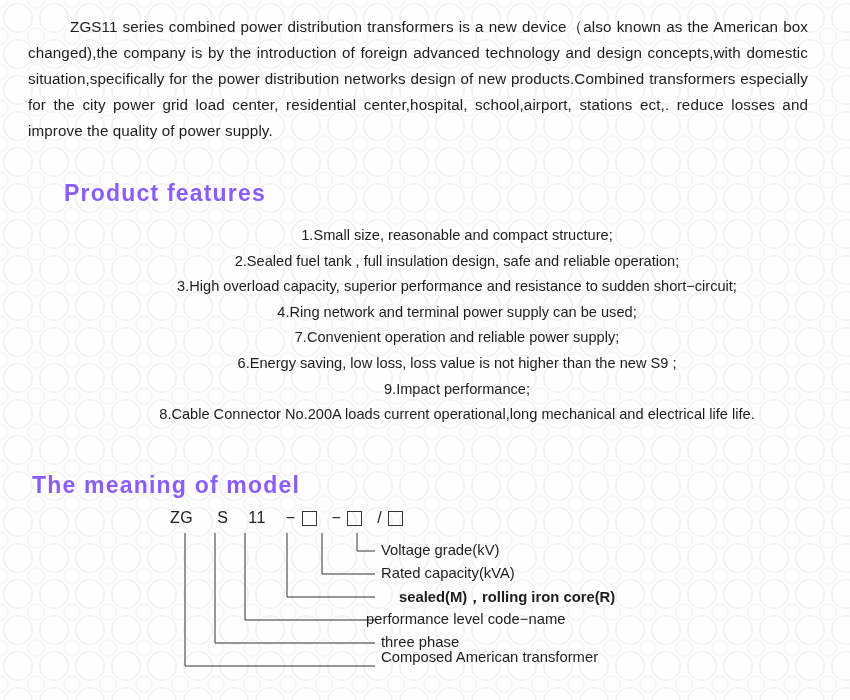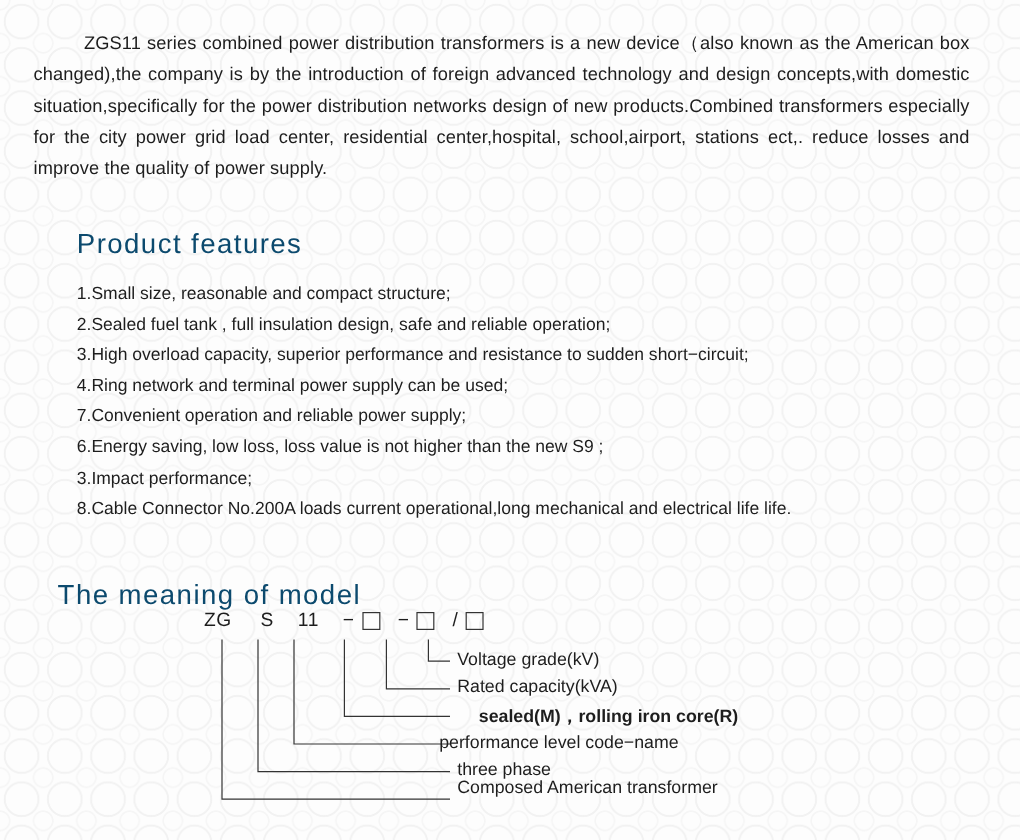--- a/index.html
+++ b/index.html
@@ -28,56 +28,58 @@
     z-index: 0;
     pointer-events: none;
   }
   .page {
     position: relative;
     z-index: 1;
     padding: 0;
   }
   .intro {
     margin: 0;
-    padding: 24px 42px 0 28px;
+    padding: 14px 42px 0 28px;
     font-size: 15.2px;
     line-height: 26px;
     text-align: justify;
     text-justify: inter-word;
     text-indent: 42px;
     color: #1d1d1d;
     letter-spacing: 0.1px;
   }
   h2.section-title {
-    color: #0c4a6e;
+    color: #8b5cf6;
     font-size: 23px;
-    font-weight: normal;
+    font-weight: bold;
     margin: 0;
     letter-spacing: 1.2px;
   }
   .features-title {
     padding: 36px 0 0 64px;
   }
   .features-list {
     margin: 0;
     padding: 16px 0 0 64px;
     list-style: none;
     font-size: 14.6px;
     line-height: 25.6px;
     color: #1d1d1d;
+    text-align: center;
   }
   .features-list li {
     white-space: nowrap;
   }
   .model-title {
-    padding: 44px 0 0 48px;
+    padding: 44px 0 0 32px;
   }
   .model-diagram {
     position: relative;
     height: 190px;
+    margin-top: 10px;
   }
   .model-diagram svg {
     position: absolute;
     left: 0;
     top: 0;
   }
   .code-row {
     position: absolute;
     left: 170px;
     top: 0px;
@@ -113,21 +115,21 @@
 
   <h2 class="section-title features-title">Product features</h2>
 
   <ul class="features-list">
     <li>1.Small size, reasonable and compact structure;</li>
     <li>2.Sealed fuel tank , full insulation design, safe and reliable operation;</li>
     <li>3.High overload capacity, superior performance and resistance to sudden short−circuit;</li>
     <li>4.Ring network and terminal power supply can be used;</li>
     <li>7.Convenient operation and reliable power supply;</li>
     <li>6.Energy saving, low loss, loss value is not higher than the new S9 ;</li>
-    <li>3.Impact performance;</li>
+    <li>9.Impact performance;</li>
     <li>8.Cable Connector No.200A loads current operational,long mechanical and electrical life life.</li>
   </ul>
 
   <h2 class="section-title model-title">The meaning of model</h2>
 
   <div class="model-diagram">
 
     <svg width="850" height="190" viewBox="0 0 850 190">
       <g stroke="#333333" stroke-width="1" fill="none">
 

